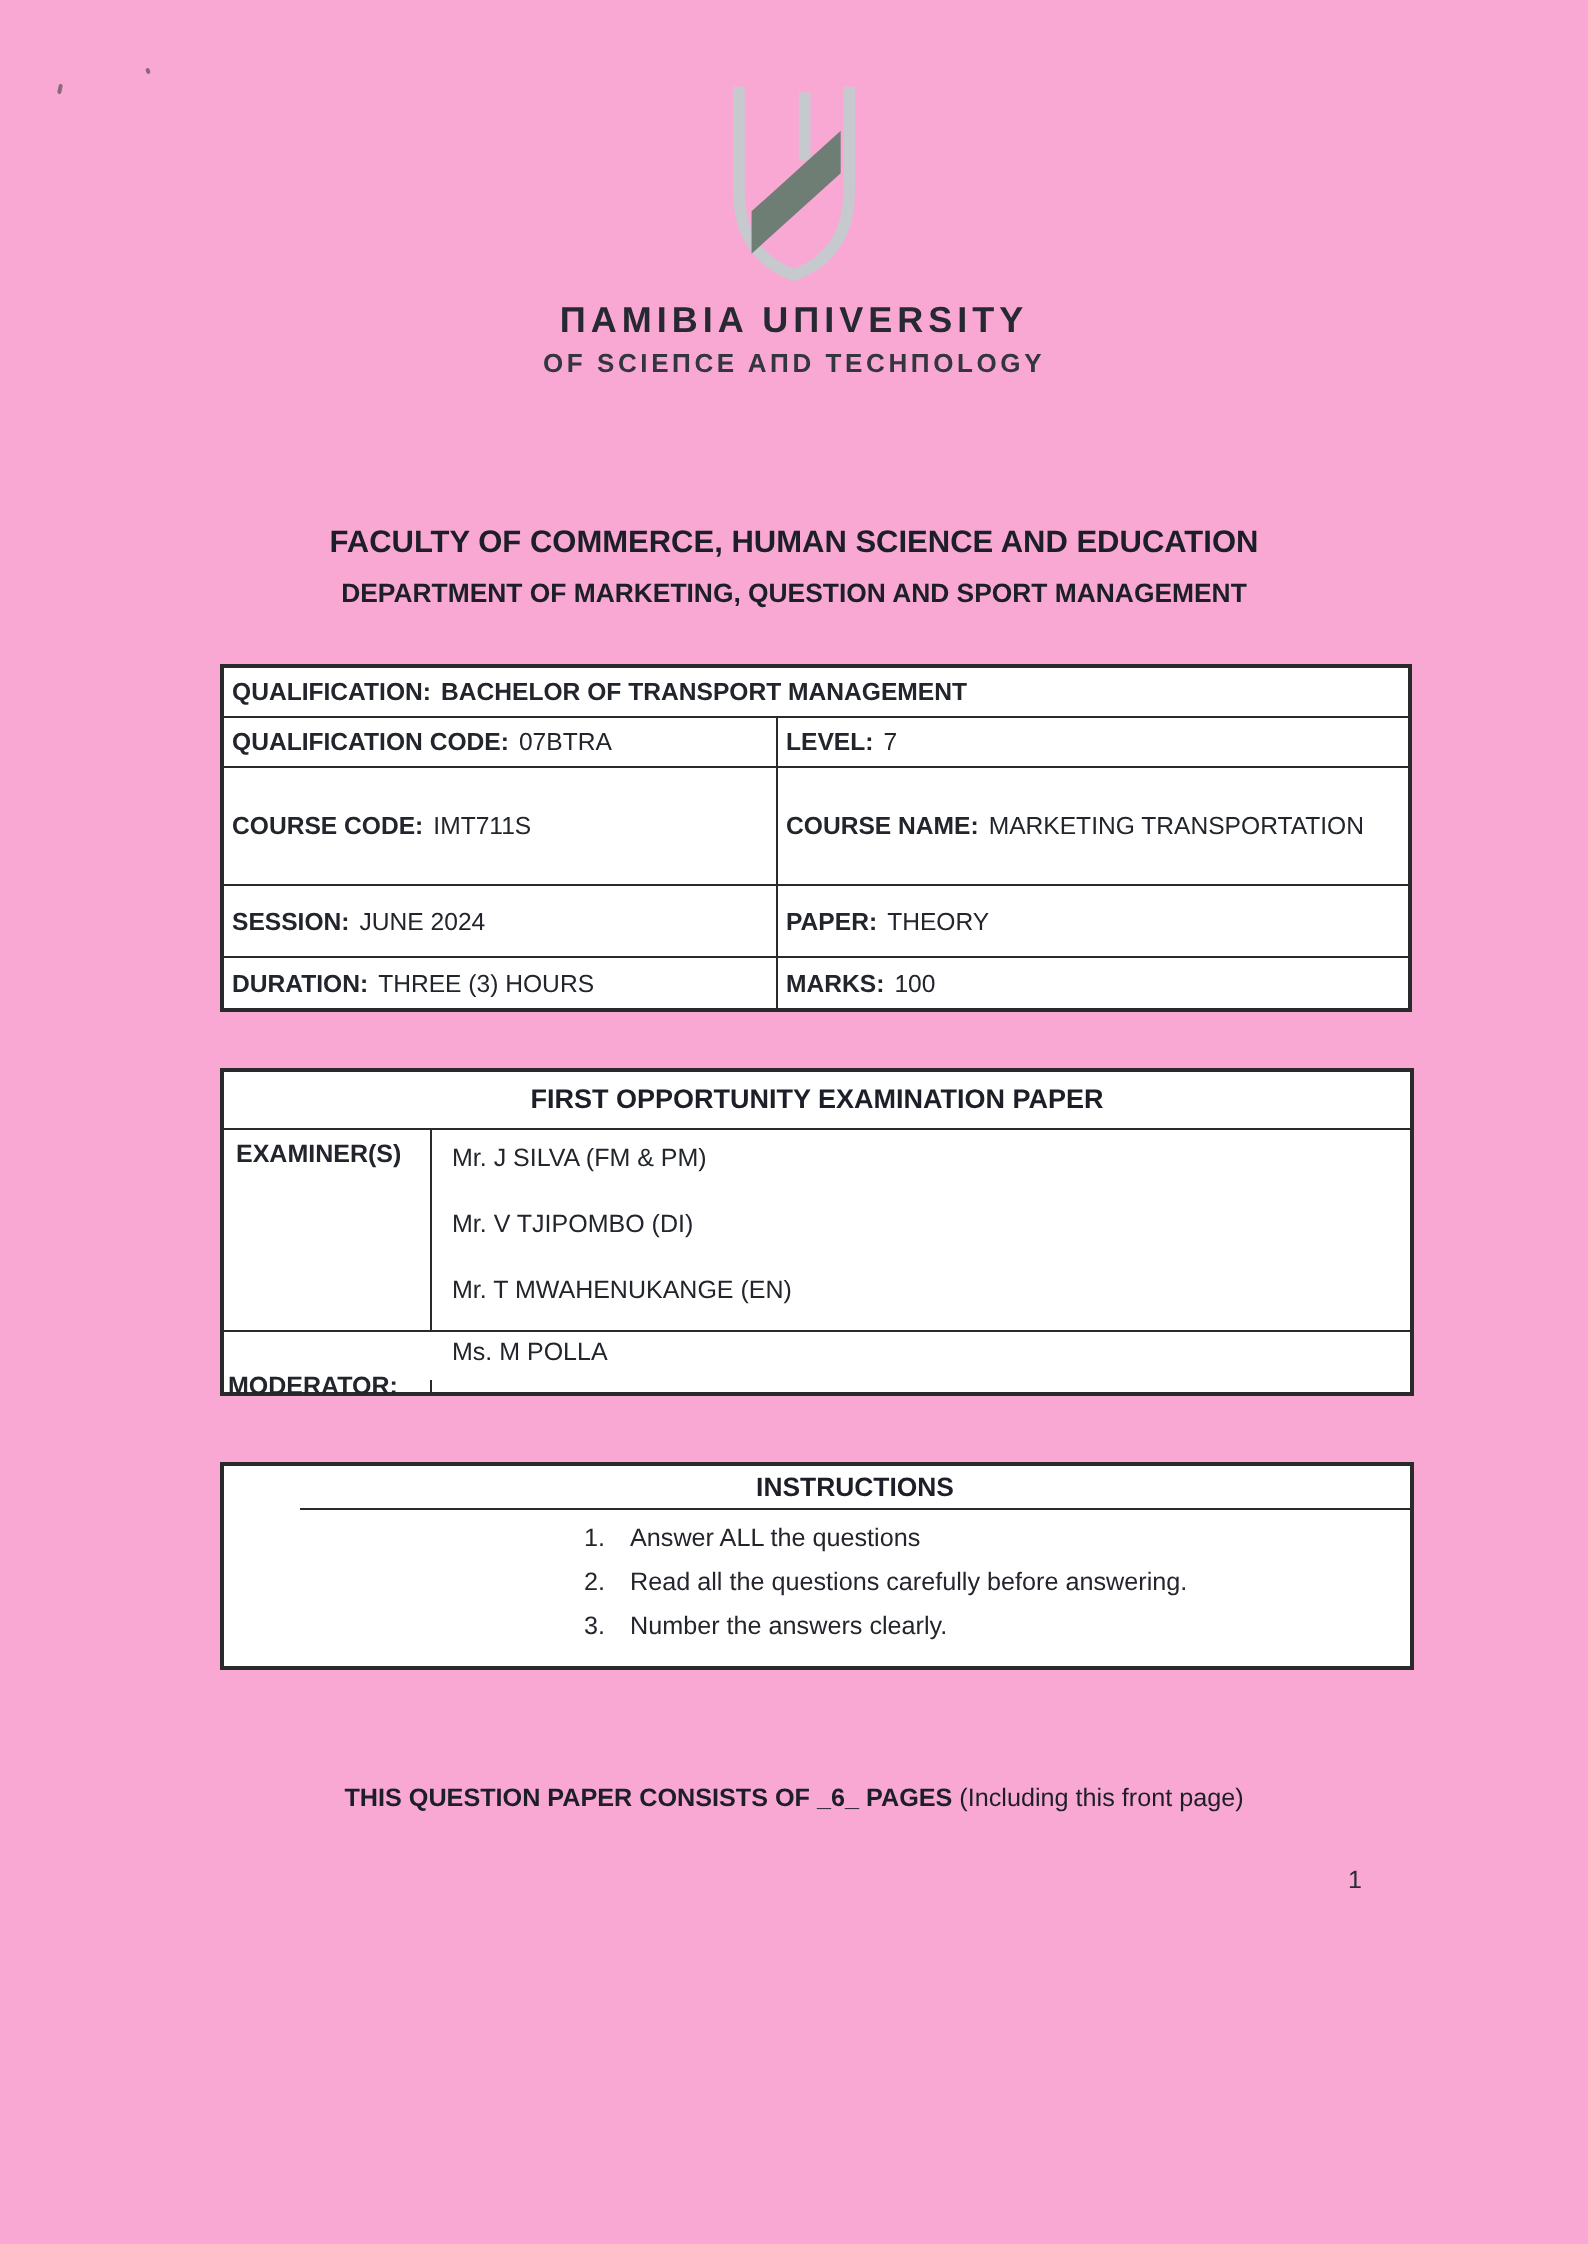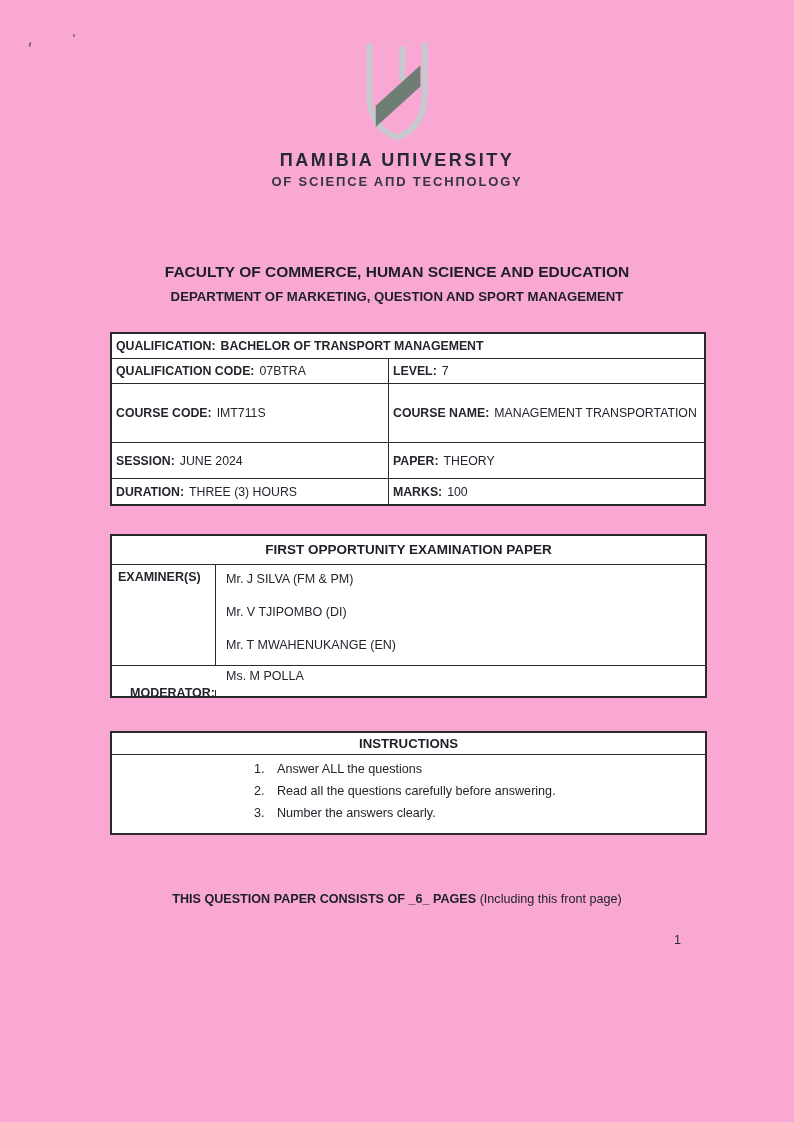--- a/index.html
+++ b/index.html
@@ -63,26 +63,26 @@
     height: 28px; line-height: 28px; text-align: center;
     font-size: 13.5px; font-weight: 700; color: #1d1f28;
   }
   .exam-body { display: flex; border-top: 1.5px solid #2a2a2a; height: 100px; }
   .exam-label { width: 104px; border-right: 1.5px solid #2a2a2a;
                 padding: 5px 6px 0; font-weight: 700; box-sizing: border-box; }
   .exam-names { flex: 1; padding: 4px 10px 0; }
   .exam-line { line-height: 20px; margin-bottom: 13px; font-weight: 400; }
   .mod-row { display: flex; border-top: 1.5px solid #2a2a2a; height: 30px; }
   .mod-label { width: 104px; border-right: 1.5px solid #2a2a2a;
-               padding: 0 18px; font-weight: 700; display: flex; align-items: center;
+               padding: 0 2px; font-weight: 700; display: flex; align-items: center;
                box-sizing: border-box; margin-top: 24px; }
   .mod-val { flex: 1; padding: 3px 10px 0; font-weight: 400; }
 
   
-  .instr-tbl { top: 731px; width: 597px; font-size: 12.6px; }
+  .instr-tbl { top: 731px; width: 597px; font-size: 12.6px; padding-left: 38px; }
   .instr-title {
     height: 21px; line-height: 21px; text-align: center;
     font-size: 13.2px; font-weight: 700; color: #1d1f28;
     border-bottom: 1.5px solid #2a2a2a;
   }
   .instr-body { padding: 3px 0 9px 142px; }
   .instr-item { line-height: 22px; display: flex; }
   .instr-num { width: 23px; }
 
   .statement {
@@ -135,21 +135,21 @@
         <span class="val">7</span>
       </div>
     </div>
     <div class="row">
       <div class="cell c1 h58">
         <span class="lbl">COURSE CODE:</span>
         <span class="val">IMT711S</span>
       </div>
       <div class="cell c2 h58">
         <span class="lbl">COURSE NAME:</span>
-        <span class="val">MANAGEMENT TRANSPORTATION</span>
+        <span class="val">MARKETING TRANSPORTATION</span>
       </div>
     </div>
     <div class="row">
       <div class="cell c1 h35">
         <span class="lbl">SESSION:</span>
         <span class="val">JUNE 2024</span>
       </div>
       <div class="cell c2 h35">
         <span class="lbl">PAPER:</span>
         <span class="val">THEORY</span>

